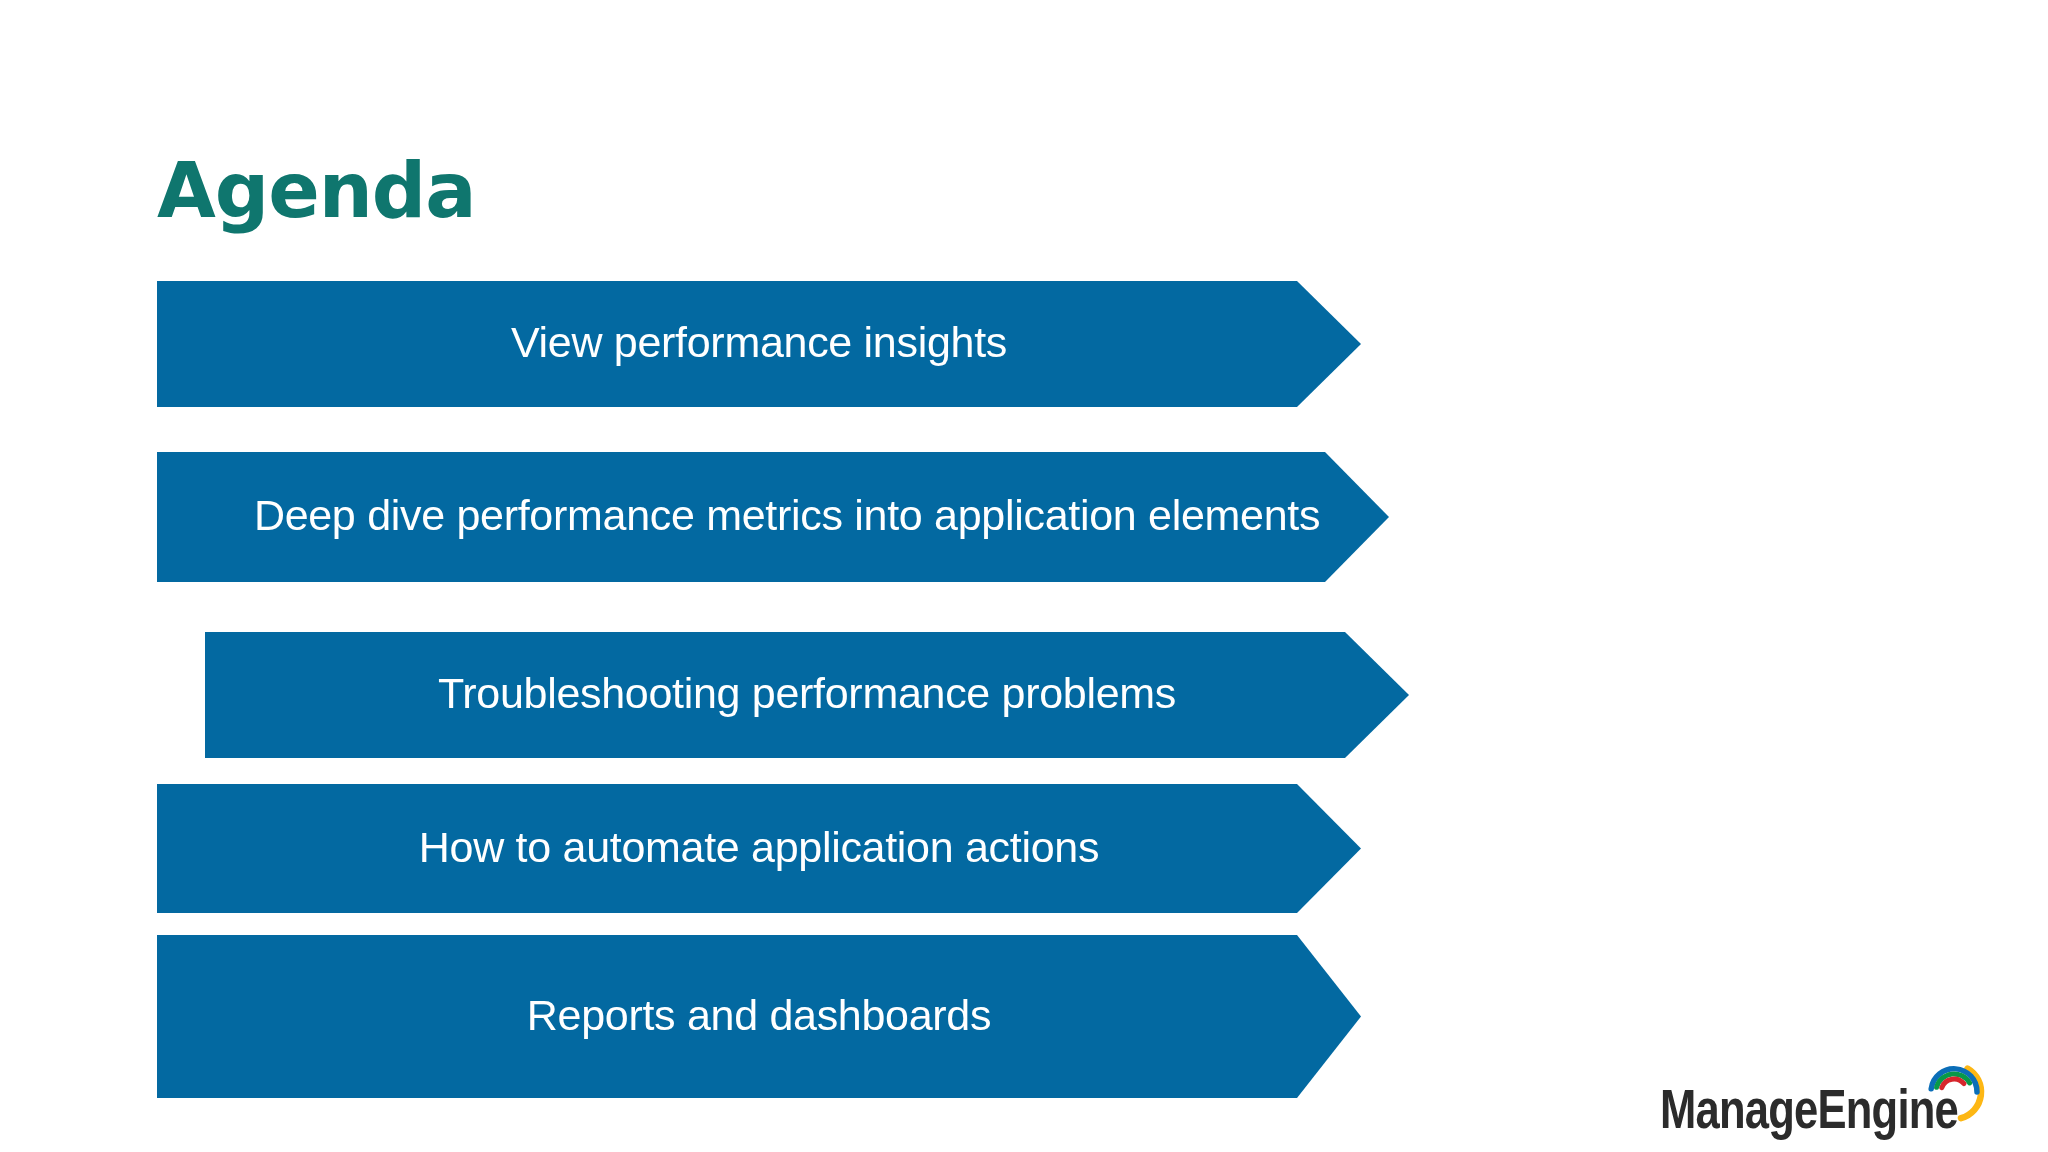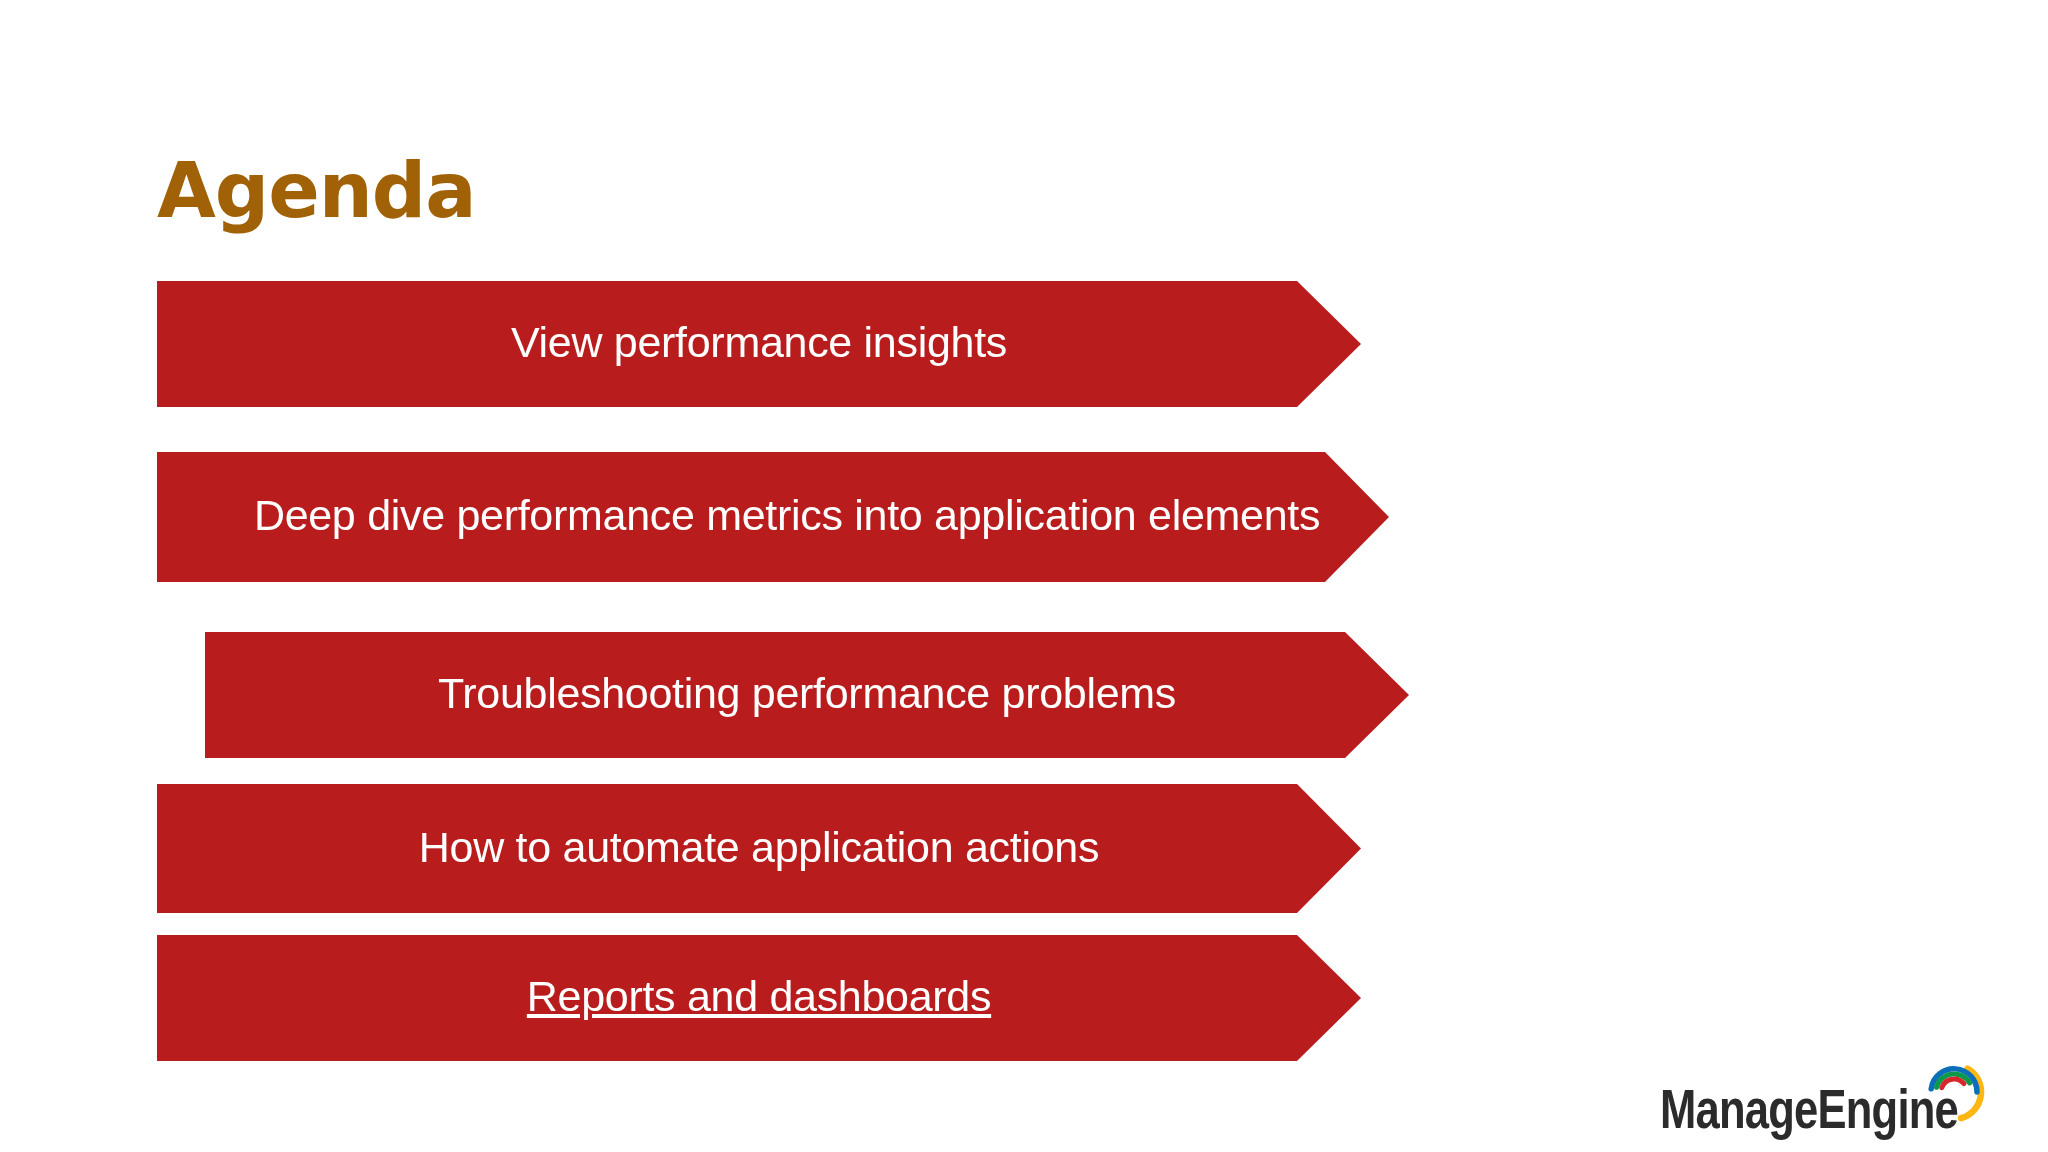--- a/index.html
+++ b/index.html
@@ -11,48 +11,48 @@
     overflow: hidden;
   }
   .slide { position: absolute; inset: 0; background: #ffffff; }
   .slide-title {
     position: absolute;
     left: 157px; top: 102px;
     font-family: "DejaVu Sans", sans-serif;
     font-weight: 700;
     font-size: 76px;
     line-height: 1;
-    color: #a16207;
+    color: #0f766e;
     letter-spacing: -1px;
   }
   .arrow {
     position: absolute;
     left: 157px;
     width: 1204px;
-    background: #b91c1c;
+    background: #0369a1;
     clip-path: polygon(0 0, calc(100% - 64px) 0, 100% 50%, calc(100% - 64px) 100%, 0 100%);
     display: flex;
     align-items: center;
     justify-content: center;
     text-align: right;
     color: #ffffff;
     font-size: 43px;
     line-height: 1.25;
     letter-spacing: -0.3px;
   }
   .arrow .arrow-label {
     display: block;
     max-width: 1080px;
     padding-bottom: 2px;
   }
   .arrow1 { top: 281px; height: 126px; }
   .arrow2 { top: 452px; height: 130px; padding-left: 28px; }
   .arrow3 { top: 632px; height: 126px; margin-left: 48px; }
   .arrow4 { top: 784px; height: 129px; }
-  .arrow5 { top: 935px; height: 126px; text-decoration: underline; }
+  .arrow5 { top: 935px; height: 163px; }
   .logo {
     position: absolute;
     left: 1660px; top: 1056px;
     width: 340px; height: 90px;
   }
 </style>
 </head>
 <body>
 
 <div class="slide">

